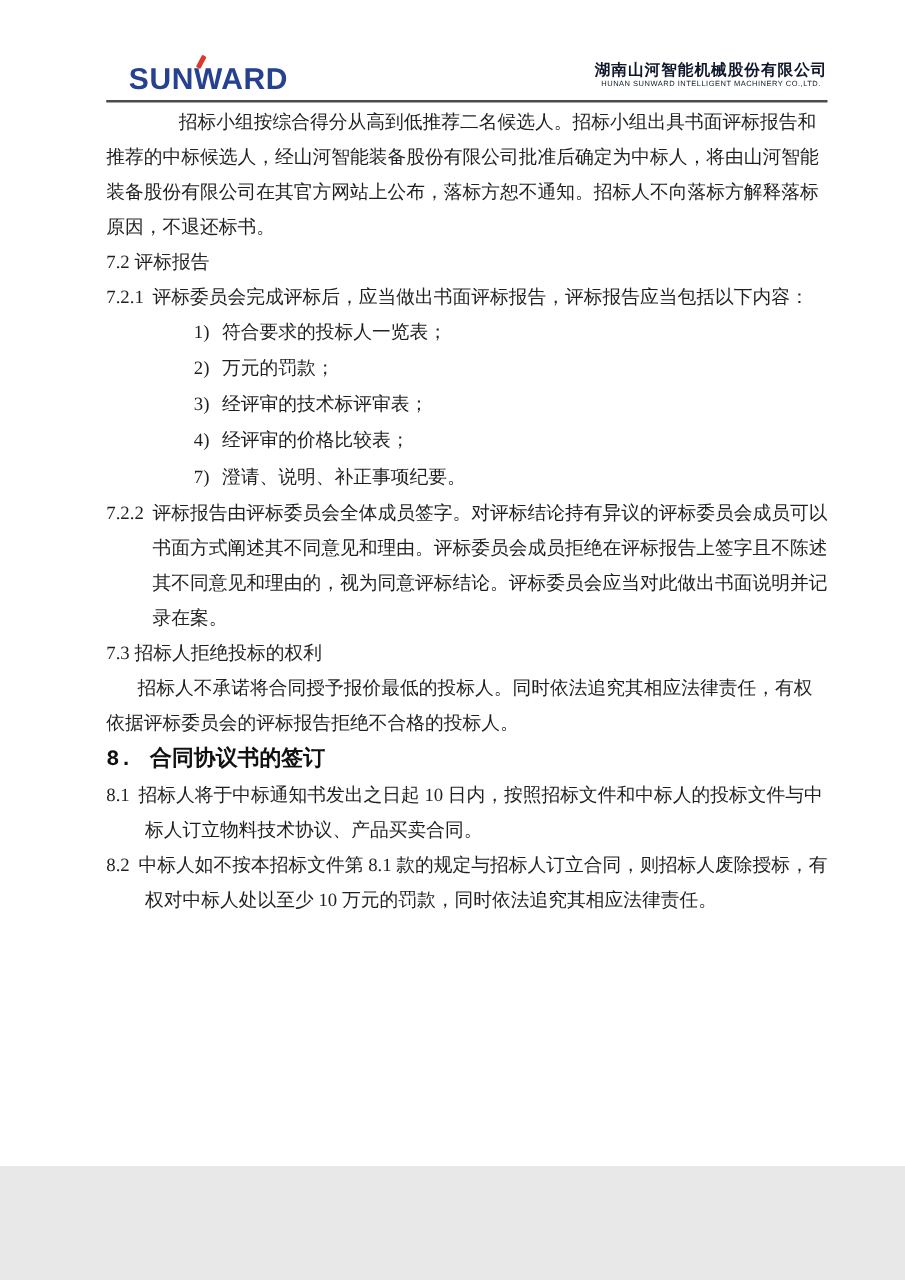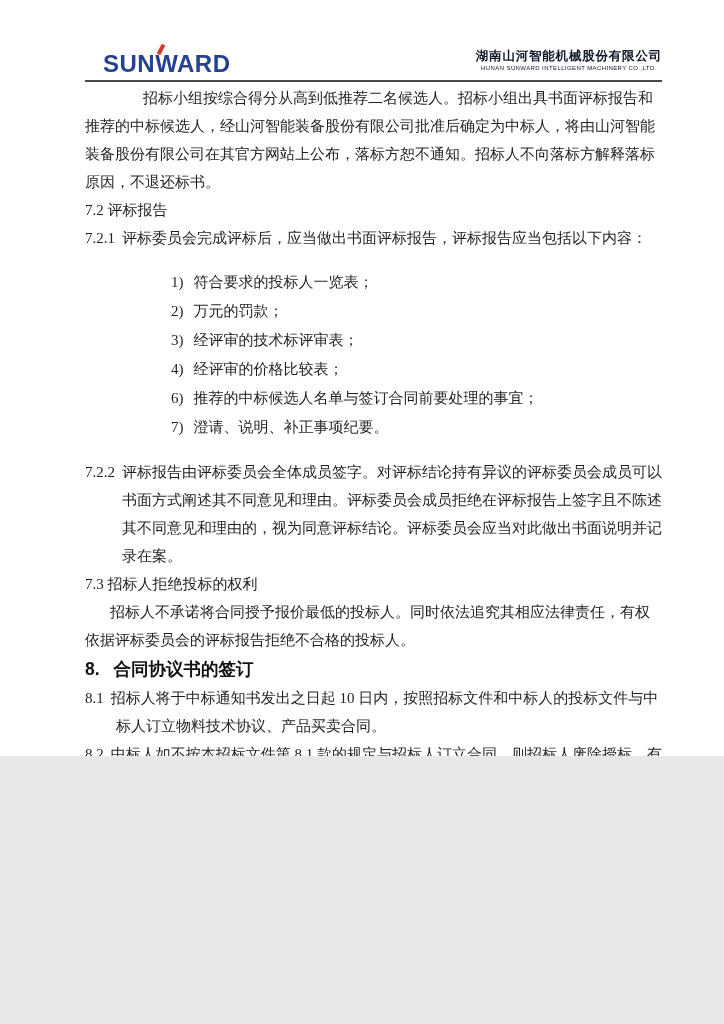--- a/index.html
+++ b/index.html
@@ -1,18 +1,18 @@
 <!DOCTYPE html>
 <html><head>
 <meta charset="utf-8">
 <style>
   html,body { margin:0; padding:0; background:#e8e8e8; }
   .page {
     position:relative;
-    width:724px; height:756px;
+    width:724px; height:933px;
     margin:0 auto;
     background:#ffffff;
     font-family:"Liberation Serif","DejaVu Serif",serif;
     color:#1f1f1f;
     overflow:hidden;
   }
 
   
   .header { position:absolute; left:85px; right:62px; top:46px; height:34px; }
   .logo {
@@ -39,30 +39,30 @@
 
   
   .content {
     position:absolute; left:85px; right:62px; top:84px;
     font-size:15px; line-height:28px;
   }
   .content p, .content div.block { margin:0; }
   .p-intro   { text-indent:58px; margin-top:8px; }
   .h-72      { margin:38px 0 0 10px; }
   .c-721     { margin:1px 0 0 23px; }
-  ul.items   { list-style:none; margin:16px; padding:0 0 0 70px; }
+  ul.items   { list-style:none; margin:0; padding:0 0 0 70px; }
   ul.items li { line-height:29px; }
   .marker    { padding-right:10px; }
   .num       { padding-right:7px; }
   .c-722     { margin:0 0 0 23px; padding-left:37px; text-indent:-37px; }
   .h-73      { margin:40px 0 0 8px; }
   .p-73      { margin:0 0 0 35px; text-indent:25px; }
   .h-8 {
     margin:26px 0 4px -20px;
-    font-family:Liberation Sans, sans-serif;
+    font-family:Liberation Mono, monospace;
     font-weight:bold; font-size:17.5px; line-height:30px;
     color:#111111;
   }
   .h-8 .num  { padding-right:14px; }
   .clause8   { margin:0 0 0 5px; padding-left:31px; text-indent:-31px; }
 
   
   .footer {
     position:absolute; left:0; right:0; top:941px;
     text-align:center; font-size:11px; color:#2a2a2a;
@@ -92,21 +92,20 @@
 
     <p class="h-72">7.2 评标报告</p>
 
     <p class="c-721"><span class="num">7.2.1</span><span>评标委员会完成评标后，应当做出书面评标报告，评标报告应当包括以下内容：</span></p>
 
     <ul class="items">
       <li><span class="marker">1)</span><span>符合要求的投标人一览表；</span></li>
       <li><span class="marker">2)</span><span>万元的罚款；</span></li>
       <li><span class="marker">3)</span><span>经评审的技术标评审表；</span></li>
       <li><span class="marker">4)</span><span>经评审的价格比较表；</span></li>
-      <li><span class="marker">6)</span><span>推荐的中标候选人名单与签订合同前要处理的事宜；</span></li>
       <li><span class="marker">7)</span><span>澄请、说明、补正事项纪要。</span></li>
     </ul>
 
     <p class="c-722"><span class="num">7.2.2</span><span>评标报告由评标委员会全体成员签字。对评标结论持有异议的评标委员会成员可以书面方式阐述其不同意见和理由。评标委员会成员拒绝在评标报告上签字且不陈述其不同意见和理由的，视为同意评标结论。评标委员会应当对此做出书面说明并记录在案。</span></p>
 
     <p class="h-73">7.3 招标人拒绝投标的权利</p>
     <p class="p-73">招标人不承诺将合同授予报价最低的投标人。同时依法追究其相应法律责任，有权依据评标委员会的评标报告拒绝不合格的投标人。</p>
 
     <p class="h-8"><span class="num">8.</span><span>合同协议书的签订</span></p>
 

